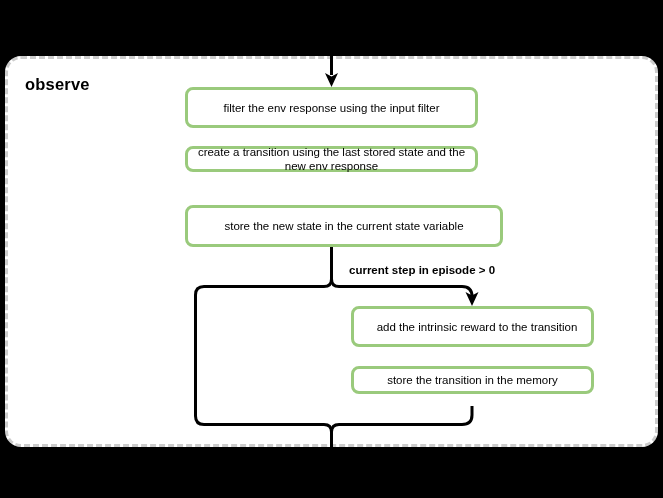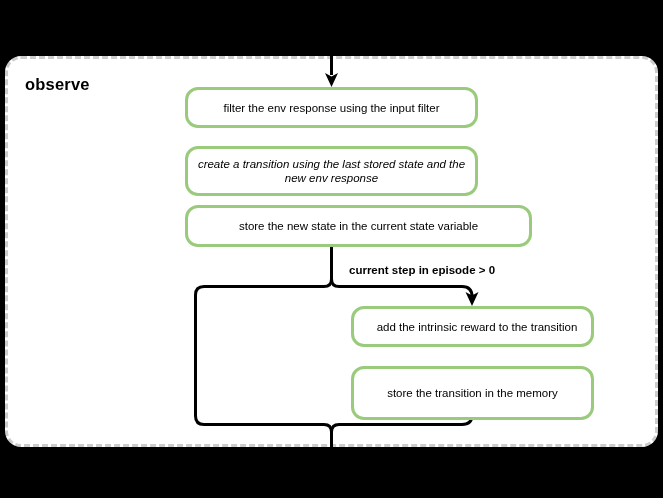--- a/index.html
+++ b/index.html
@@ -30,35 +30,35 @@
     font-size: 16.5px;
     font-weight: bold;
     color: #000000;
     letter-spacing: 0.2px;
   }
   .node {
     position: absolute;
     box-sizing: border-box;
     background: #ffffff;
     border: 3px solid #9aca7c;
-    border-radius: 13px;
+    border-radius: 8px;
     display: flex;
     align-items: center;
     justify-content: center;
     text-align: center;
     font-size: 11.5px;
     line-height: 14px;
     color: #000000;
     padding: 2px 6px;
   }
   #node-0 { left: 185px; top: 78px;  width: 293px; height: 41px; }
-  #node-1 { left: 185px; top: 137px; width: 293px; height: 50px; font-style: italic; }
-  #node-2 { left: 185px; top: 196px; width: 347px; height: 42px; }
+  #node-1 { left: 185px; top: 137px; width: 293px; height: 26px; }
+  #node-2 { left: 185px; top: 196px; width: 318px; height: 42px; }
   #node-3 { left: 351px; top: 297px; width: 243px; height: 41px; padding-left: 15px; }
-  #node-4 { left: 351px; top: 357px; width: 243px; height: 54px; }
+  #node-4 { left: 351px; top: 357px; width: 243px; height: 28px; }
   .condition-label {
     position: absolute;
     left: 349px; top: 255px;
     font-size: 11.5px;
     font-weight: bold;
     color: #000000;
     white-space: nowrap;
     text-align: right;
   }
   svg.connectors {

